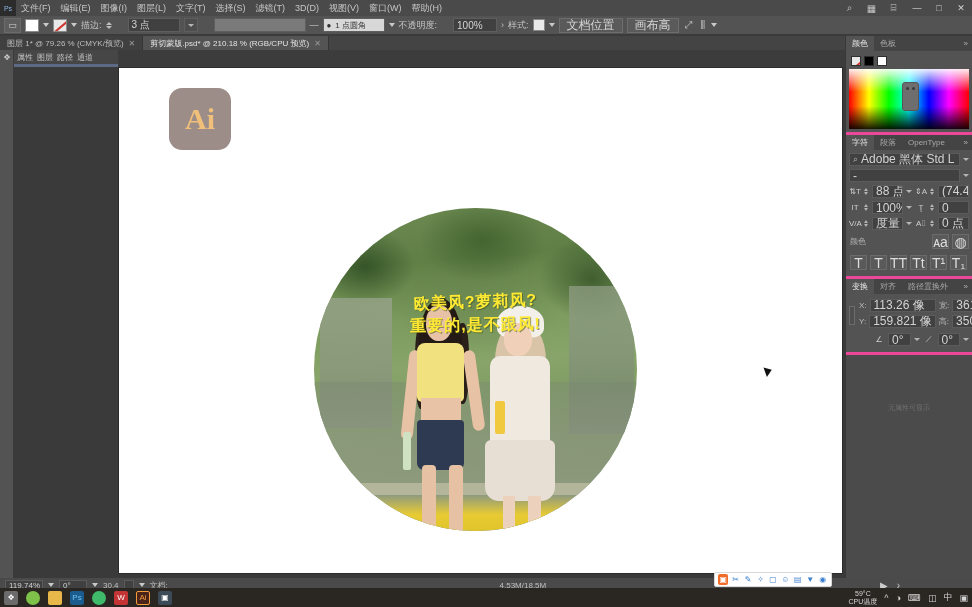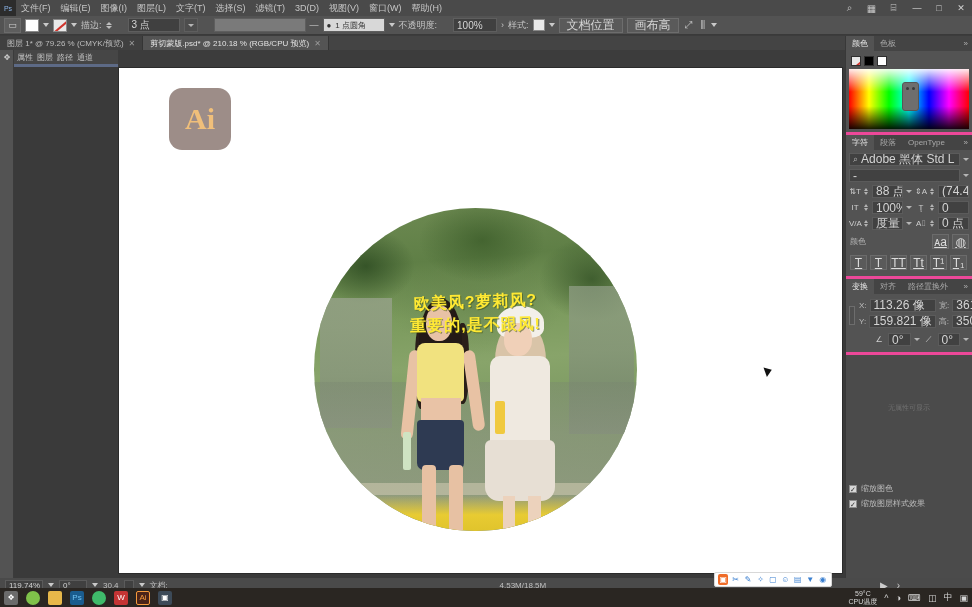--- a/index.html
+++ b/index.html
@@ -289,21 +289,21 @@
   .spin { display: flex; flex-direction: column; gap: 1px; margin-right: 1px; }
   .spin i { width: 0; height: 0; border-left: 2px solid transparent;
     border-right: 2px solid transparent; }
   .spin i.u { border-bottom: 3px solid #b3b3b3; }
   .spin i.d { border-top: 3px solid #b3b3b3; }
 
   .btnrow { display: flex; gap: 3px; padding: 3px 1px; flex-wrap: wrap; }
   .tbtn {
     width: 17px; height: 15px; background: #5a5a5a; border: 1px solid #6b6b6b;
     display: flex; align-items: center; justify-content: center;
-    font-size: 12px; color: #ddd; text-decoration: underline;
+    font-size: 14px; color: #ddd;
   }
   .sectionlabel { font-size: 8px; color: #b3b3b3; padding: 2px 1px; }
 
   .transform-grid { display: flex; align-items: center; gap: 4px; padding: 2px 0; }
   .anchor {
     width: 19px; height: 19px; border: 1px solid #6d6d6d; background: #4f4f4f;
     display: grid; grid-template-columns: 1fr 1fr 1fr; grid-template-rows: 1fr 1fr 1fr;
     gap: 1px; padding: 1px;
   }
   .anchor s { background: #6f6f6f; display: block; }
@@ -636,30 +636,20 @@
           <div class="fld">0°</div>
           <span class="dropmark"></span>
         </div>
       </div>
     </div>
 
     <div class="bigempty">
       <div class="hint">无属性可显示</div>
     </div>
 
-    <div style="background:#4b4b4b;padding-top:6px">
-      <div class="checkline">
-        <div class="chk">✓</div>
-        <span class="lbl">缩放图色</span>
-      </div>
-      <div class="checkline">
-        <div class="chk">✓</div>
-        <span class="lbl">缩放图层样式效果</span>
-      </div>
-    </div>
   </div>
 
   <div class="statusbar">
     <div class="sb-field" style="width:38px">119.74%</div>
     <div class="caret"></div>
     <div class="sb-field" style="width:28px">0°</div>
     <div class="caret"></div>
     <div>30.4</div>
     <div class="sb-field" style="width:10px"></div>
     <div class="caret"></div>

